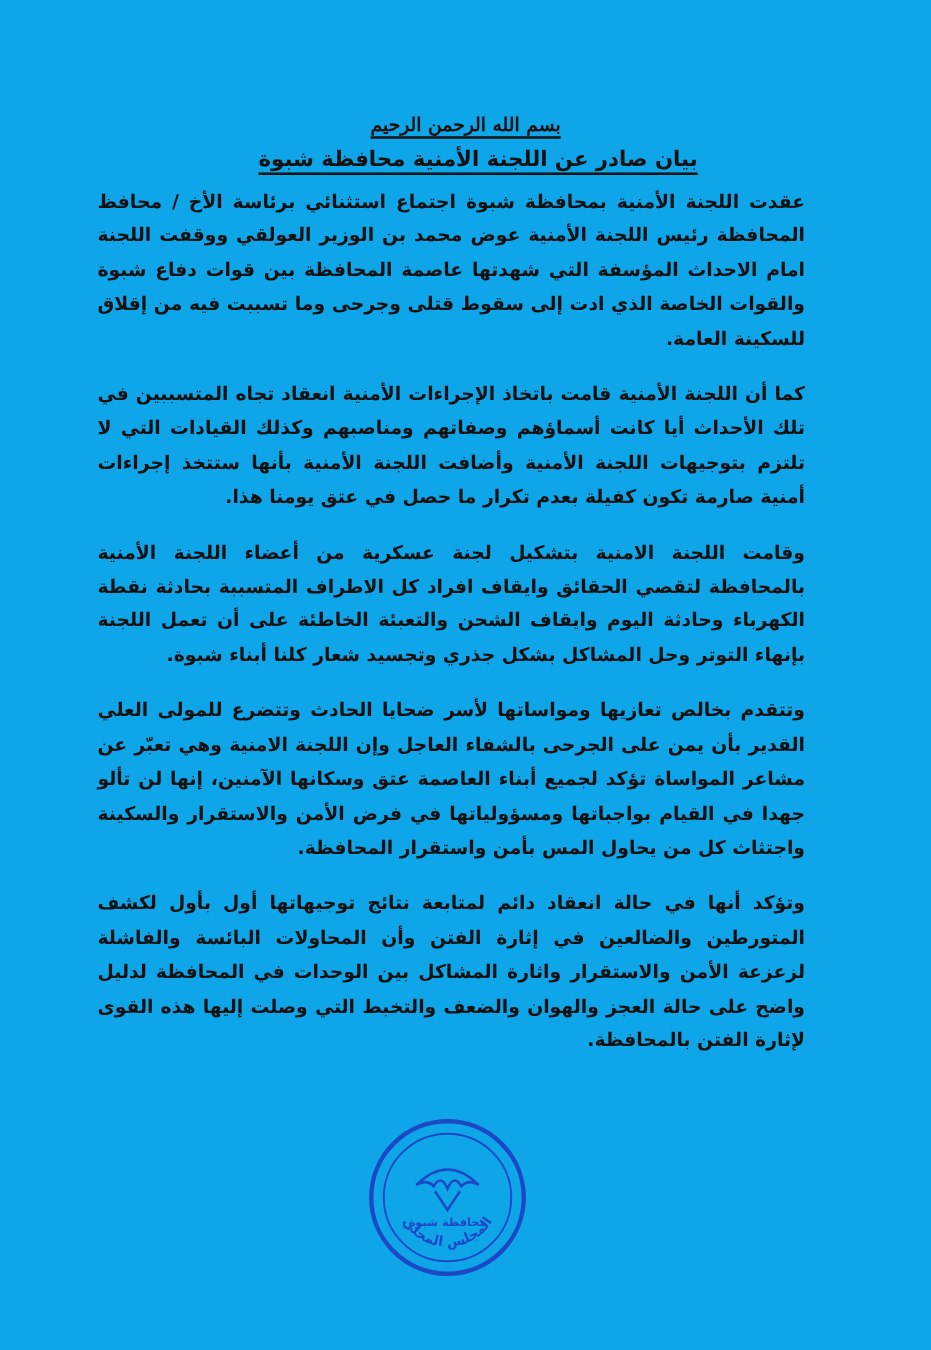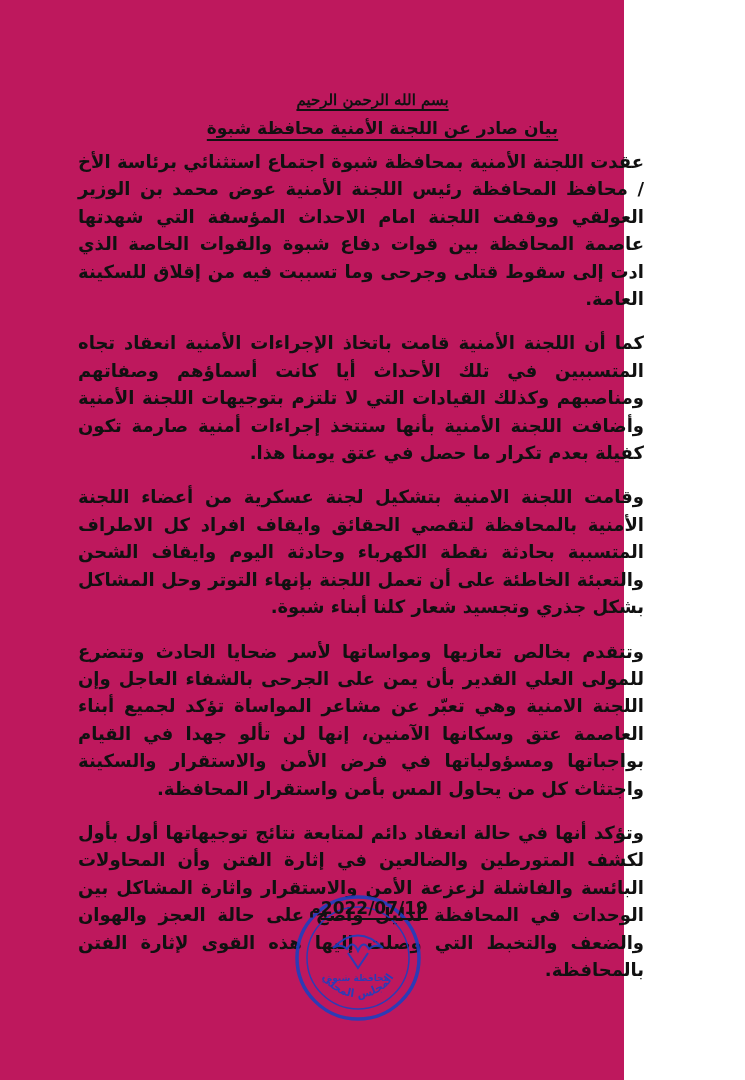--- a/index.html
+++ b/index.html
@@ -11,23 +11,23 @@
     width: 745px;
     height: 1080px;
     position: relative;
     overflow: hidden;
     font-family: "DejaVu Sans", sans-serif;
     color: #111111;
   }
   .page {
     position: absolute;
     left: 0; top: 0;
-    width: 624px;
+    width: 745px;
     height: 1080px;
-    background: #be185d;
+    background: #0ea5e9;
   }
   .bismillah {
     position: absolute;
     top: 90px;
     left: 0;
     width: 745px;
     text-align: center;
     direction: rtl;
     font-family: "DejaVu Serif", serif;
     font-weight: bold;
@@ -58,21 +58,21 @@
   }
   .body-text {
     position: absolute;
     top: 148px;
     left: 78px;
     width: 566px;
     direction: rtl;
     text-align: justify;
     text-align-last: right;
     font-weight: bold;
-    font-size: 18px;
+    font-size: 15px;
     line-height: 27.4px;
   }
   .body-text p {
     margin: 0 0 17px 0;
   }
   .signature {
     position: absolute;
     top: 893px;
     left: 0;
     width: 745px;
@@ -148,18 +148,15 @@
     <defs>
       <path id="stampArc" d="M 25 75 A 42 42 0 0 0 105 75"></path>
     </defs>
     <text class="stamp-text" font-size="9" x="65" y="88" text-anchor="middle" direction="rtl">محافظة شبوة</text>
     <text class="stamp-text" font-size="11" direction="rtl">
       <textPath href="#stampArc" startOffset="50%" text-anchor="middle">المجلس المحلي</textPath>
     </text>
   </svg>
 
   <div class="signature">
-    <span class="date-line">
-      <span class="date">2022/07/19</span><span>م</span>
-    </span>
   </div>
 
 </div>
 
 </body></html>

